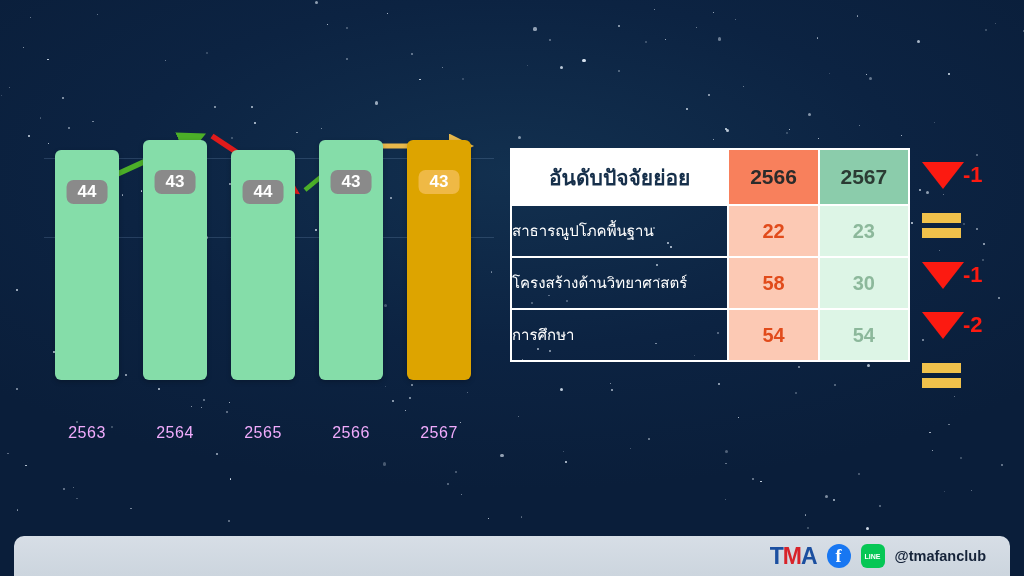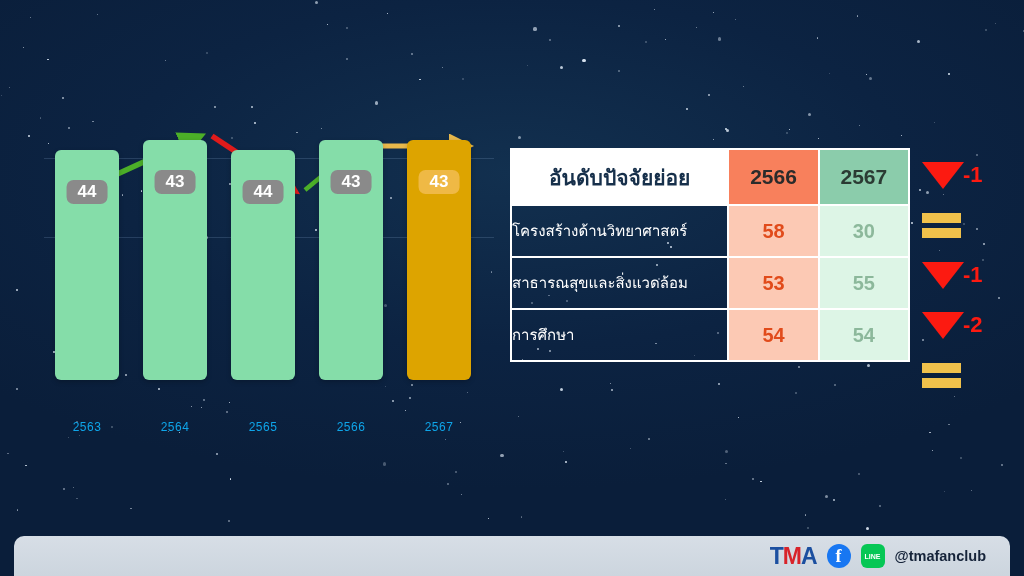--- a/index.html
+++ b/index.html
@@ -37,22 +37,22 @@
   .bar.green{background:#85dda9;}
   .bar.gold{background:#dda400;}
   .badge{
     position:absolute;left:50%;transform:translateX(-50%);
     color:#ffffff;font-size:17px;font-weight:bold;
     padding:3px 11px 4px;border-radius:7px;line-height:1;
   }
   .badge.grey{background:#8a8a8a;}
   .badge.goldb{background:#efb945;}
   .xlab{
-    position:absolute;bottom:8px;left:50%;transform:translateX(-50%);
-    color:#0ea5e9;font-size:12px;font-weight:500;letter-spacing:.5px;
+    position:absolute;bottom:0;left:50%;transform:translateX(-50%);
+    color:#f0abfc;font-size:16px;font-weight:500;letter-spacing:.5px;
   }
   .arrows{position:absolute;left:0;top:0;width:450px;height:120px;overflow:visible;}
 
   
   .tbl{position:absolute;left:510px;top:148px;width:400px;border-collapse:collapse;}
   .tbl td,.tbl th{border:2px solid #ffffff;padding:0;}
   .th-label{
     background:#ffffff;color:#17304b;font-size:21px;font-weight:bold;
     text-align:center;height:54px;width:218px;
   }
@@ -392,28 +392,28 @@
   <table class="tbl">
     <thead>
       <tr>
         <th class="th-label">อันดับปัจจัยย่อย</th>
         <th class="th-2566">2566</th>
         <th class="th-2567">2567</th>
       </tr>
     </thead>
     <tbody id="tbody">
         <tr>
+          <td class="td-label">สาธารณูปโภคพื้นฐาน</td>
+          <td class="td-66">22</td>
+          <td class="td-67">23</td>
+        </tr>
+        <tr>
           <td class="td-label">โครงสร้างด้านวิทยาศาสตร์</td>
           <td class="td-66">58</td>
           <td class="td-67">30</td>
-        </tr>
-        <tr>
-          <td class="td-label">สาธารณสุขและสิ่งแวดล้อม</td>
-          <td class="td-66">53</td>
-          <td class="td-67">55</td>
         </tr>
         <tr>
           <td class="td-label">การศึกษา</td>
           <td class="td-66">54</td>
           <td class="td-67">54</td>
         </tr>
       </tbody>
   </table>
 
   <div class="deltas" id="deltas">

